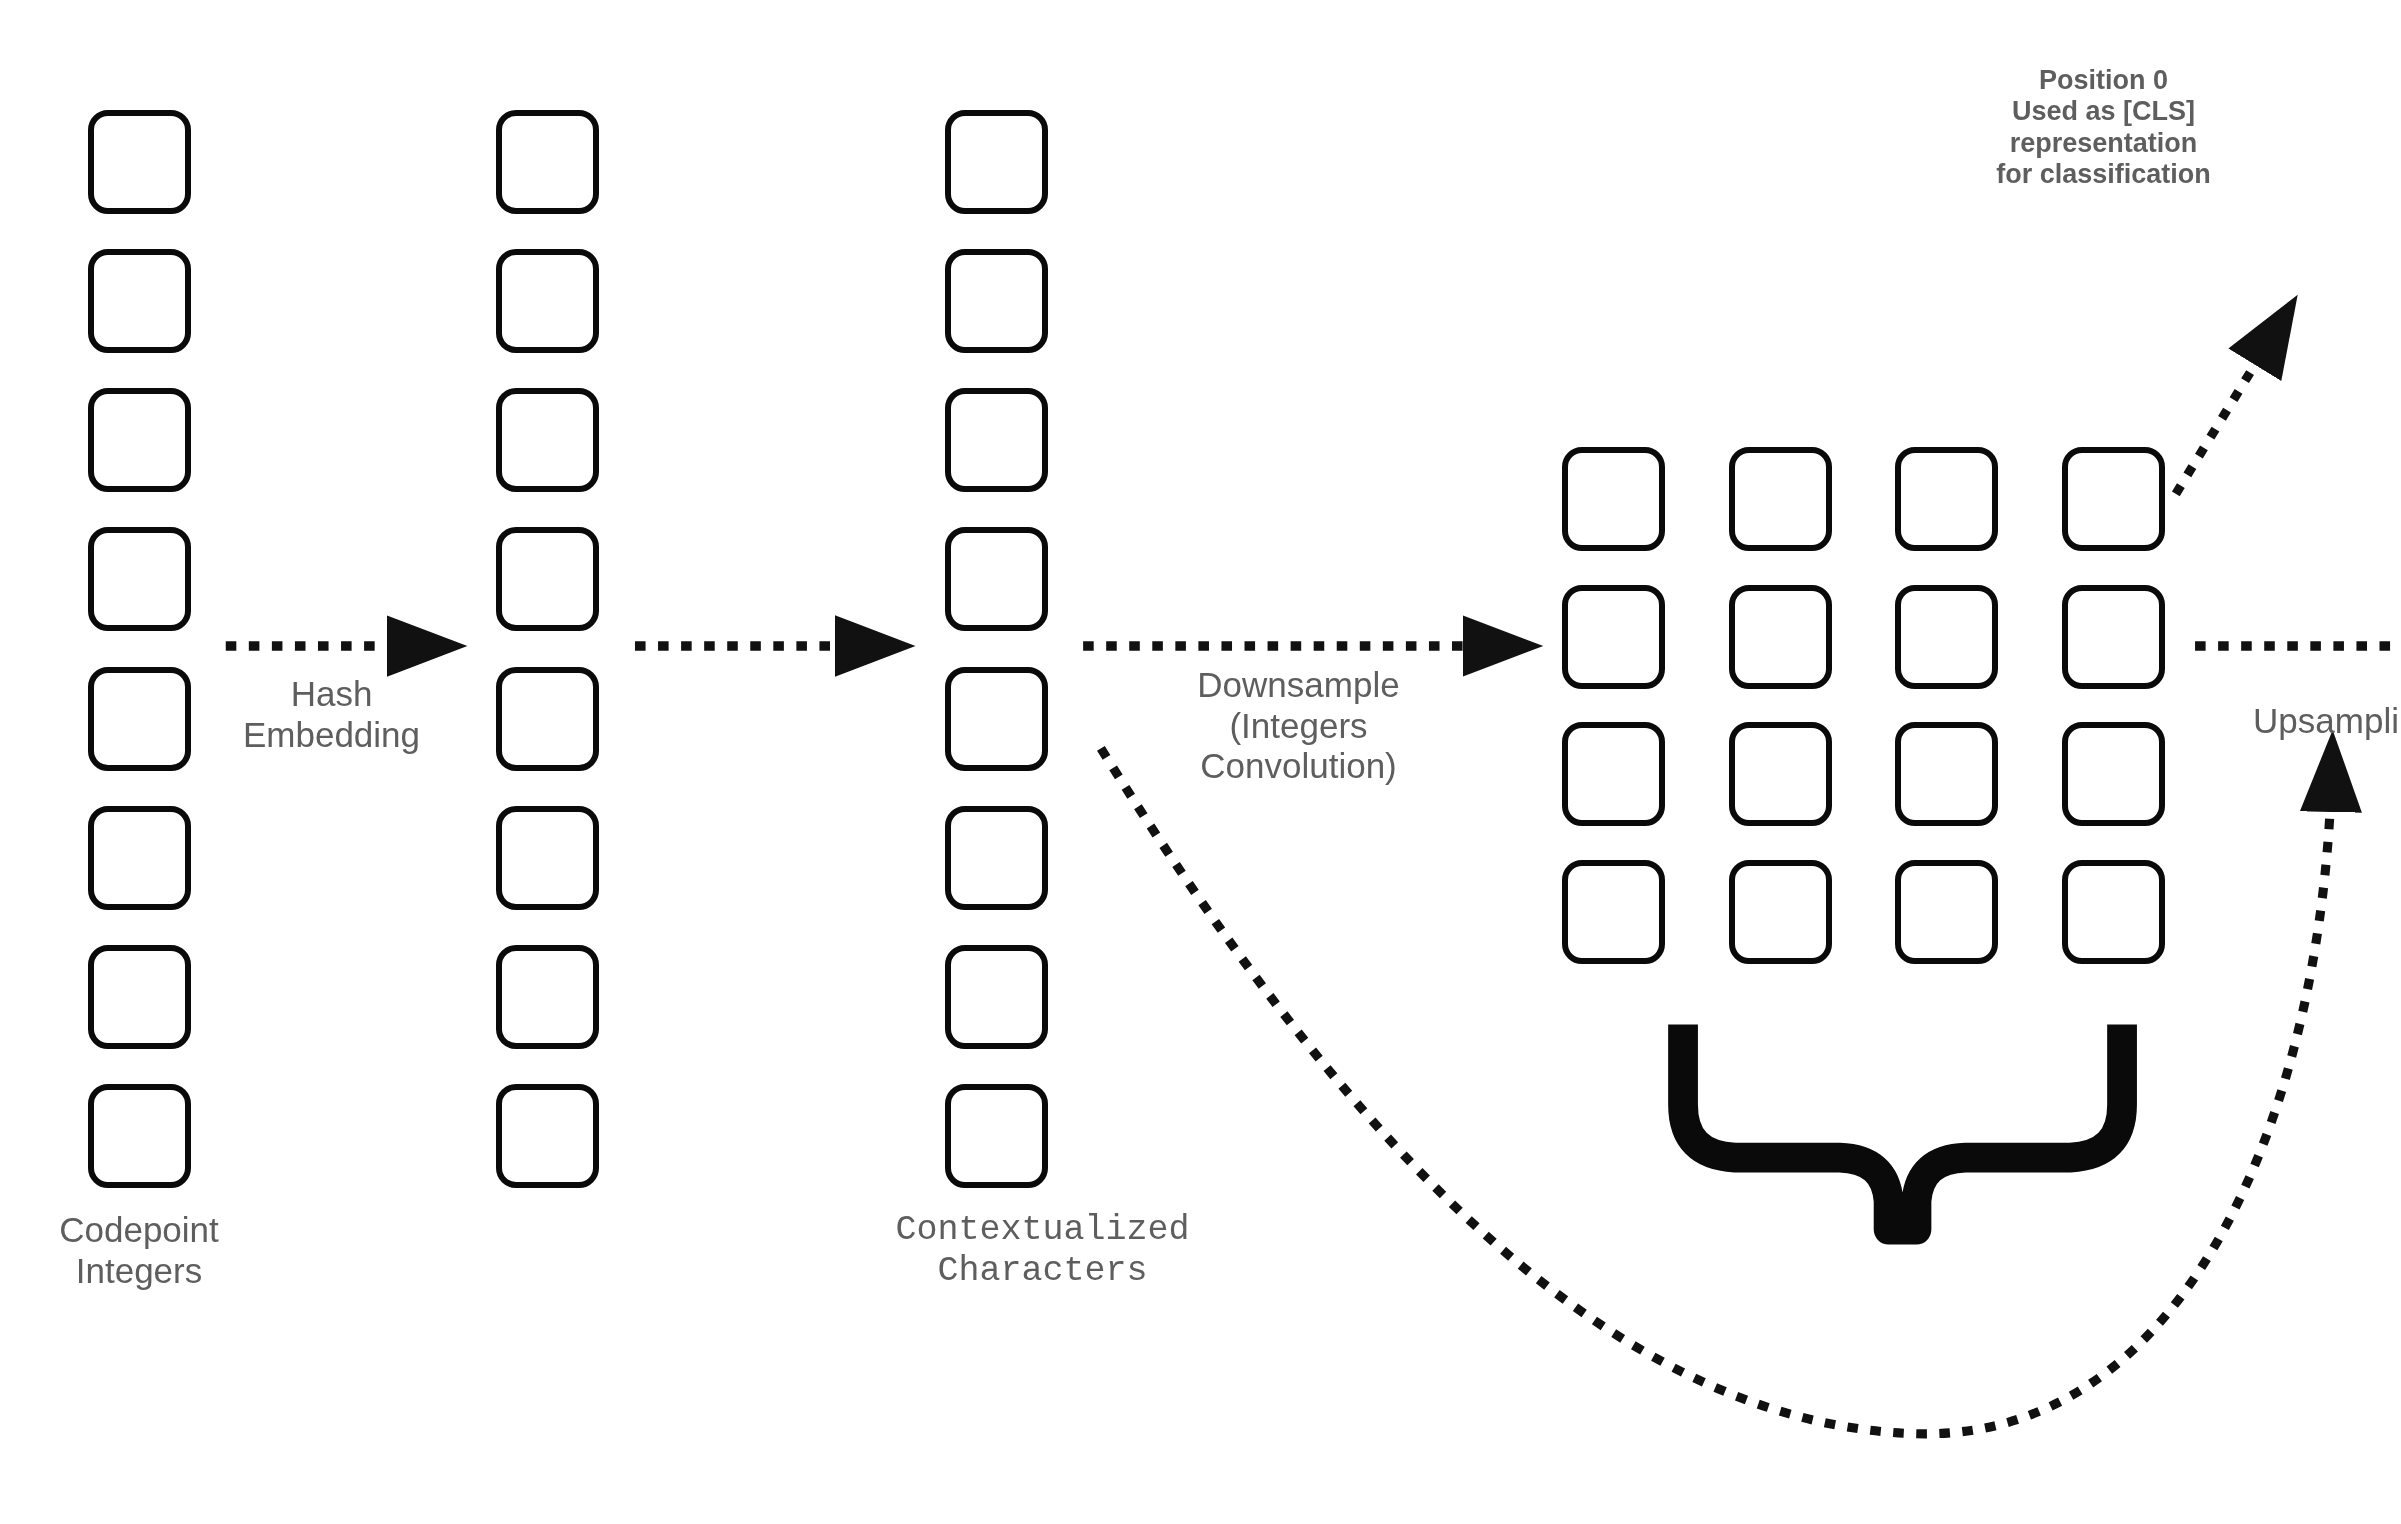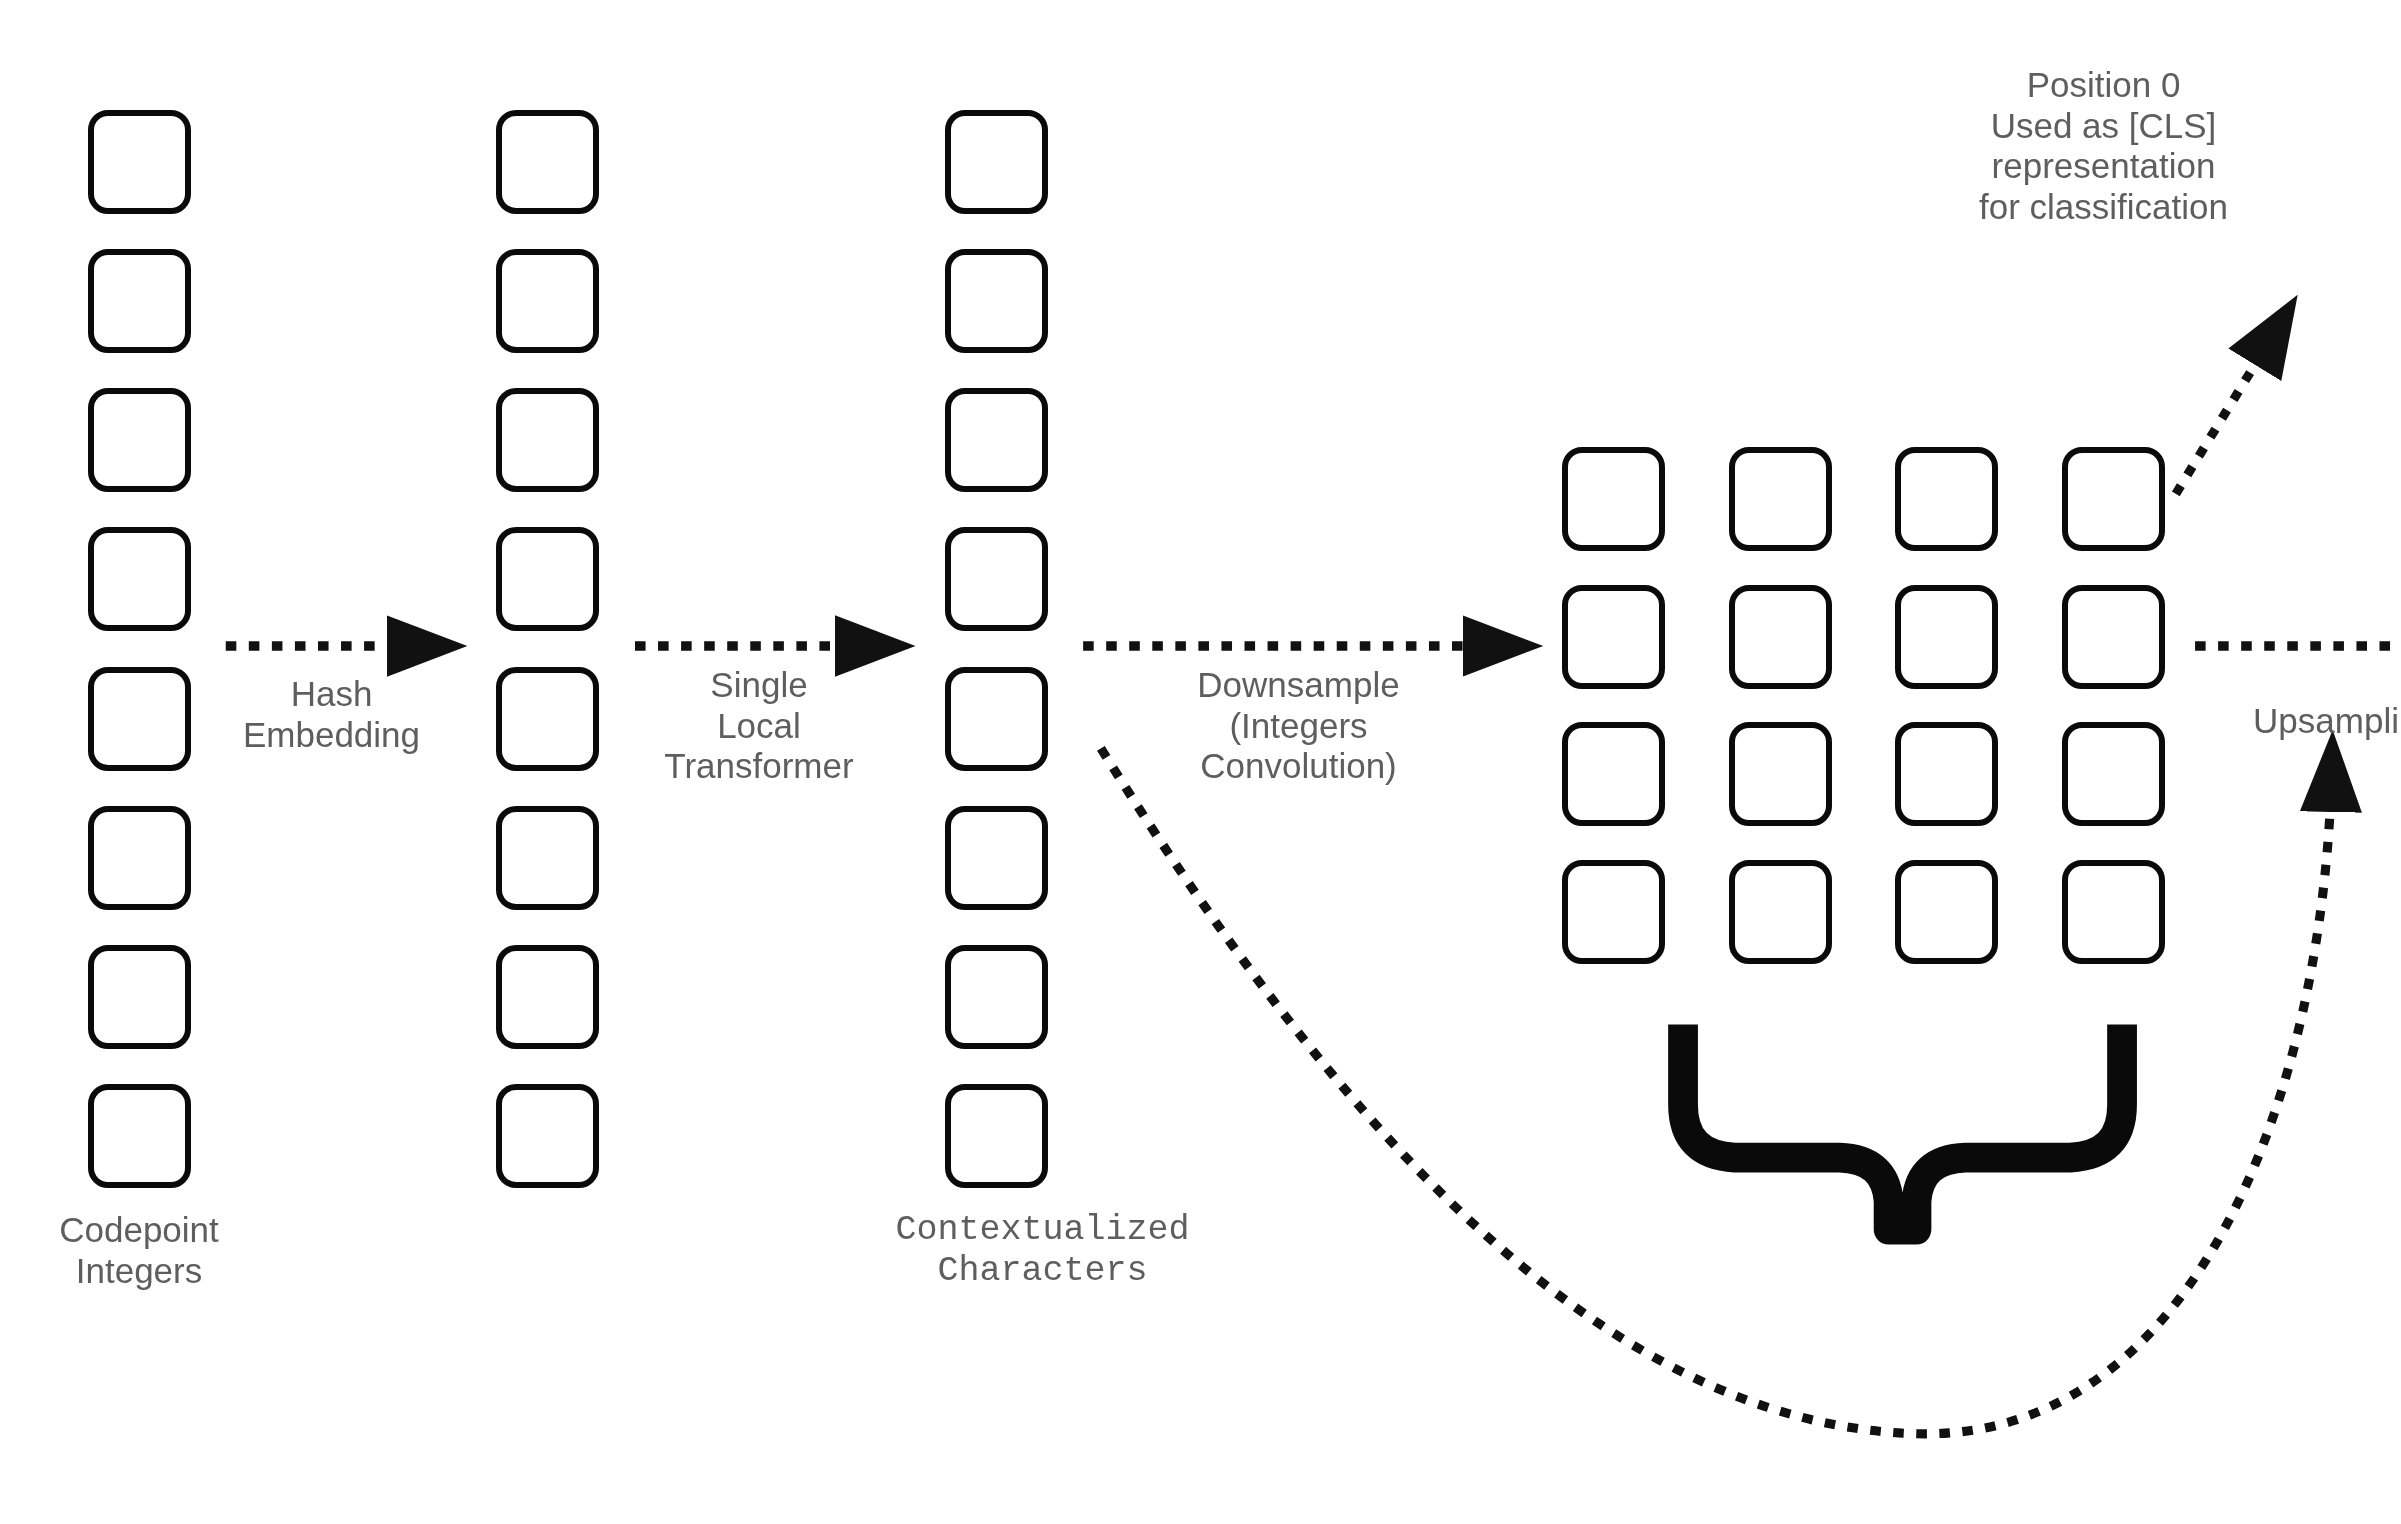--- a/index.html
+++ b/index.html
@@ -8,21 +8,21 @@
        -webkit-font-smoothing:antialiased;}
   #stage{position:absolute;left:0;top:0;width:3307px;height:1525px;}
   .layer{position:absolute;left:0;top:0;width:3307px;height:1525px;}
   svg.layer{pointer-events:none;}
   .cell{position:absolute;box-sizing:border-box;background:#ffffff;
         border:6.2px solid #0a0a0a;border-radius:20px;}
   .lbl{position:absolute;color:#5e5e5e;text-align:center;line-height:1.16;
        white-space:pre-line;font-weight:400;}
   .col-cap{font-size:35px;}
   .edge-cap{font-size:35px;}
-  .note-cap{font-size:35px;}
+  .note-cap{font-size:27px;font-weight:bold;}
   .stack-cap{font-size:37px;}
 </style>
 </head>
 <body>
 
 <div id="stage">
 
   <svg class="layer" viewBox="0 0 6885 3175" width="3307" height="1525">
     <defs>
       <marker id="ah" markerWidth="10" markerHeight="10" refX="5.0" refY="3.2" orient="auto" markerUnits="strokeWidth">
@@ -108,23 +108,20 @@
 Integers</div>
 
 
   <div class="lbl col-cap" style="left:879px;top:1210px;width:327px;font-family:Liberation Mono, monospace;">Contextualized
 Characters</div>
 
 
   <div class="lbl edge-cap" style="left:180px;top:665px;width:303px;margin-top:9px;">Hash
 Embedding</div>
 
-  <div class="lbl edge-cap" style="left:610px;top:665px;width:298px;">Single
-Local
-Transformer</div>
 
   <div class="lbl edge-cap" style="left:1109px;top:665px;width:379px;">Downsample
 (Integers
 Convolution)</div>
 
   <div class="lbl edge-cap" style="left:2180px;top:701px;width:331px;">Upsampling</div>
 
   <div class="lbl note-cap" style="left:1909px;top:65px;width:389px;">Position 0
 Used as [CLS]
 representation

